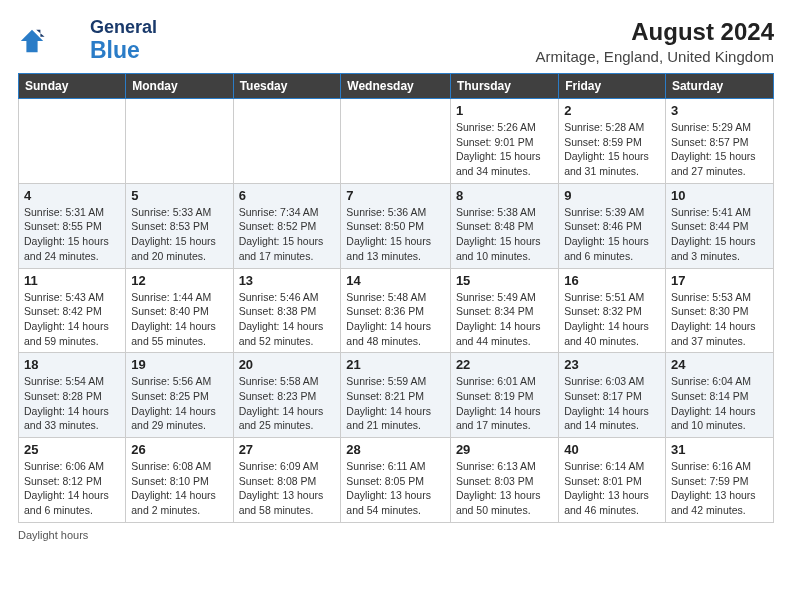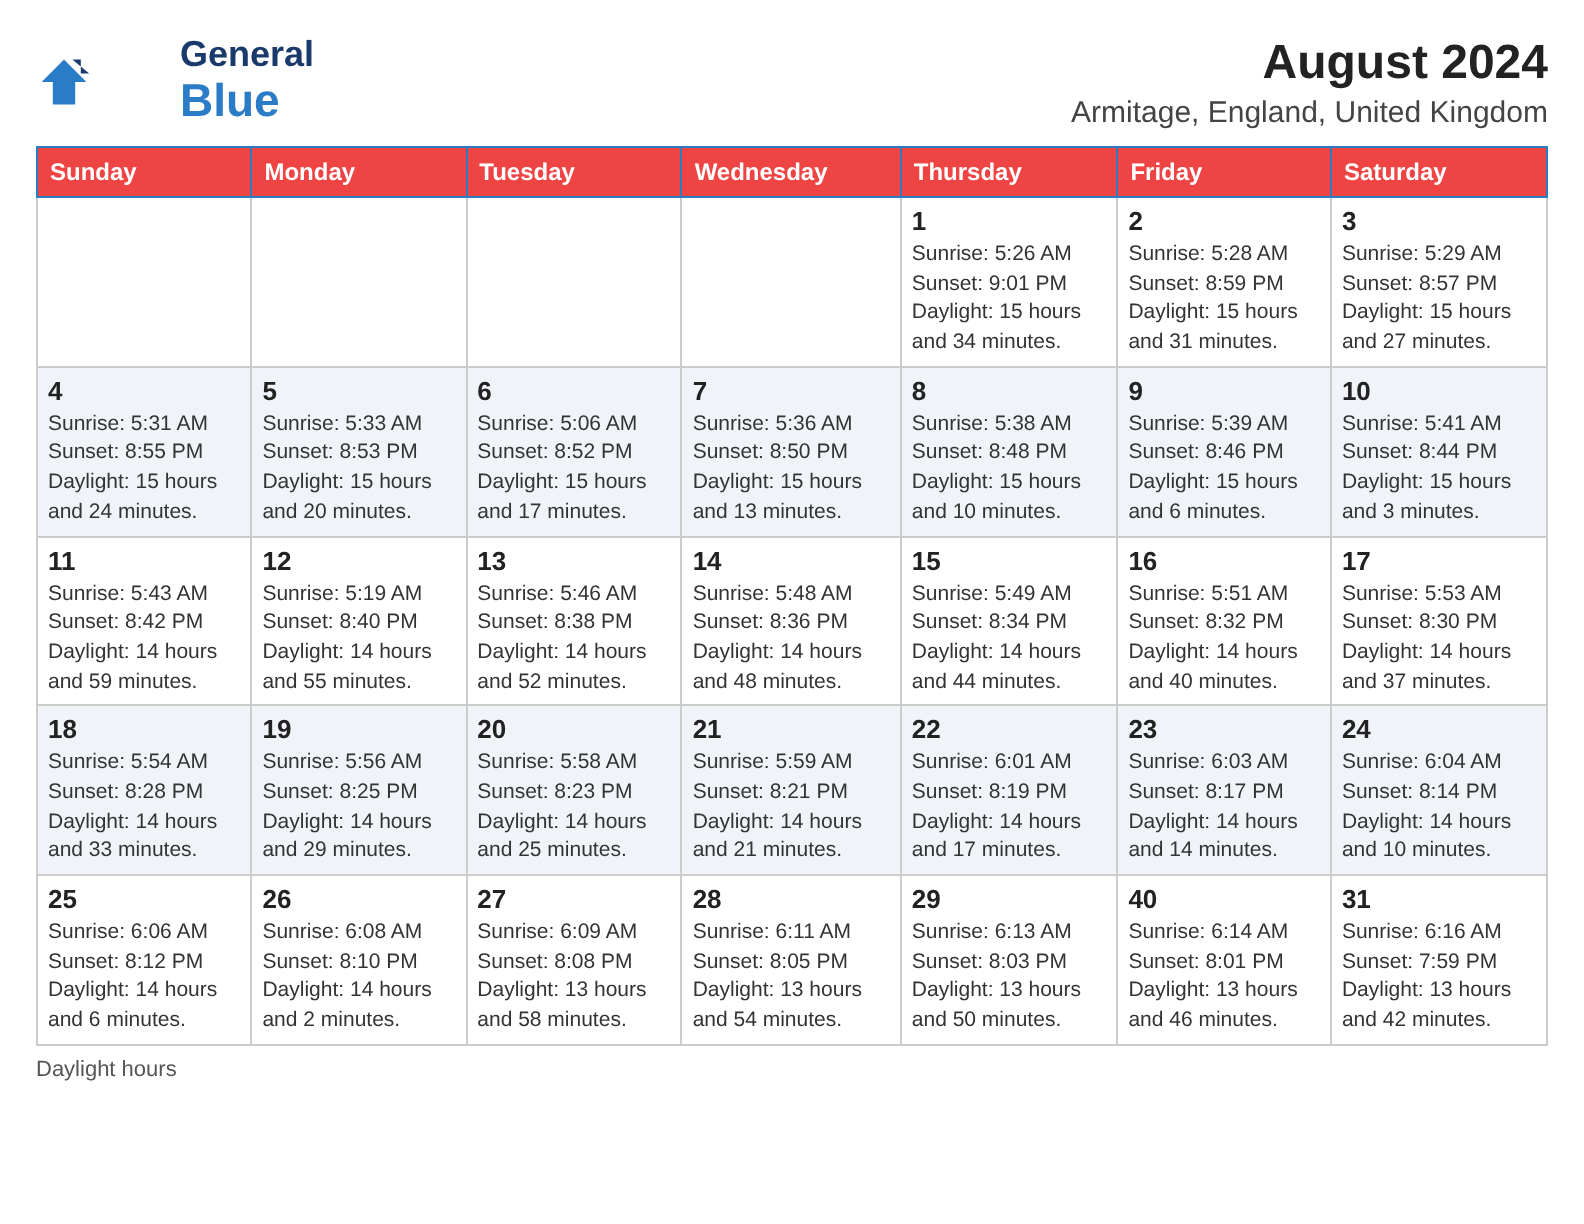--- a/index.html
+++ b/index.html
@@ -42,21 +42,21 @@
       font-size: 15px;
       color: #444;
       margin-top: 2px;
     }
     table {
       width: 100%;
       border-collapse: collapse;
       font-size: 11px;
     }
     thead tr th {
-      background-color: #ef4444;
+      background-color: #404040;
       color: #fff;
       text-align: left;
       padding: 5px 6px;
       font-size: 12px;
       font-weight: bold;
       border: 1px solid #2a7cc7;
     }
     tbody tr td {
       border: 1px solid #ccc;
       vertical-align: top;
@@ -161,21 +161,21 @@
           </td>
           <td>
             <span class="day-num">5</span>
             <div class="day-info" style="white-space: pre-line;">Sunrise: 5:33 AM
 Sunset: 8:53 PM
 Daylight: 15 hours
 and 20 minutes.</div>
           </td>
           <td>
             <span class="day-num">6</span>
-            <div class="day-info" style="white-space: pre-line;">Sunrise: 5:06 AM
+            <div class="day-info" style="white-space: pre-line;">Sunrise: 7:34 AM
 Sunset: 8:52 PM
 Daylight: 15 hours
 and 17 minutes.</div>
           </td>
           <td>
             <span class="day-num">7</span>
             <div class="day-info" style="white-space: pre-line;">Sunrise: 5:36 AM
 Sunset: 8:50 PM
 Daylight: 15 hours
 and 13 minutes.</div>
@@ -205,21 +205,21 @@
         <tr>
           <td>
             <span class="day-num">11</span>
             <div class="day-info" style="white-space: pre-line;">Sunrise: 5:43 AM
 Sunset: 8:42 PM
 Daylight: 14 hours
 and 59 minutes.</div>
           </td>
           <td>
             <span class="day-num">12</span>
-            <div class="day-info" style="white-space: pre-line;">Sunrise: 5:19 AM
+            <div class="day-info" style="white-space: pre-line;">Sunrise: 1:44 AM
 Sunset: 8:40 PM
 Daylight: 14 hours
 and 55 minutes.</div>
           </td>
           <td>
             <span class="day-num">13</span>
             <div class="day-info" style="white-space: pre-line;">Sunrise: 5:46 AM
 Sunset: 8:38 PM
 Daylight: 14 hours
 and 52 minutes.</div>

